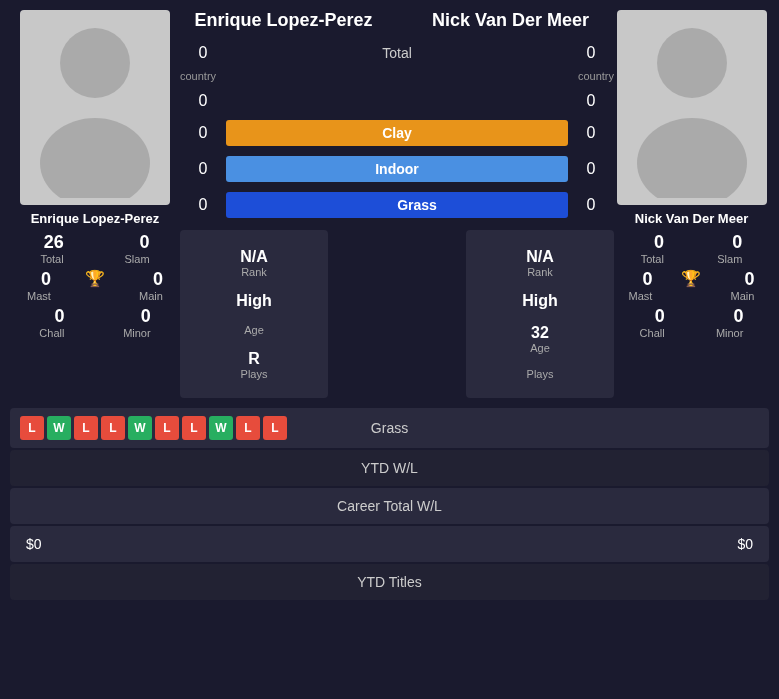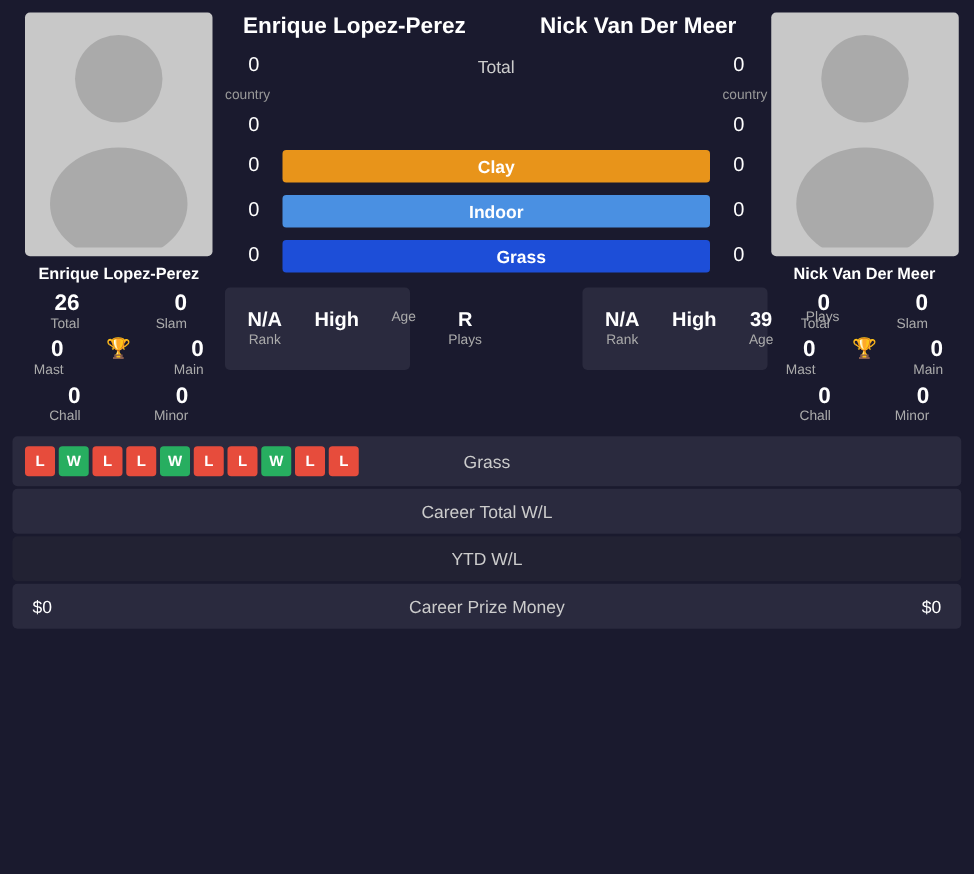--- a/index.html
+++ b/index.html
@@ -151,22 +151,22 @@
       width: 100%;
       justify-content: space-between;
       margin-top: 4px;
     }
     .info-panel {
       background: #2a2a3e;
       border-radius: 4px;
       padding: 18px;
       width: 148px;
       display: flex;
-      flex-direction: row;
-      gap: 26px;
+      flex-direction: column;
+      gap: 14px;
     }
     .info-item {
       text-align: center;
     }
     .info-value {
       font-size: 16px;
       font-weight: bold;
       color: #fff;
     }
     .info-sublabel {
@@ -366,21 +366,21 @@
 
         <div class="info-panel">
           <div class="info-item">
             <div class="info-value">N/A</div>
             <div class="info-sublabel">Rank</div>
           </div>
           <div class="info-item">
             <div class="info-value">High</div>
           </div>
           <div class="info-item">
-            <div class="info-value">39</div>
+            <div class="info-value">32</div>
             <div class="info-sublabel">Age</div>
           </div>
           <div class="info-item">
             <div class="info-value"></div>
             <div class="info-sublabel">Plays</div>
           </div>
         </div>
       </div>
 
     </div>
@@ -440,32 +440,36 @@
         <span class="badge L">L</span>
         <span class="badge L">L</span>
         <span class="badge W">W</span>
         <span class="badge L">L</span>
         <span class="badge L">L</span>
       </div>
     <div class="form-label">Grass</div>
     <div style="flex:1;"></div>
   </div>
 
+  <div class="stats-row alt">
+    <div class="stats-left"></div>
+    <div class="stats-center">YTD W/L</div>
+    <div class="stats-right"></div>
+  </div>
+
   <div class="stats-row">
     <div class="stats-left"></div>
     <div class="stats-center">Career Total W/L</div>
     <div class="stats-right"></div>
   </div>
 
+  <div class="stats-row">
+    <div class="stats-left">$0</div>
+    <div class="stats-right">$0</div>
+  </div>
+
   <div class="stats-row alt">
     <div class="stats-left"></div>
-    <div class="stats-center">YTD W/L</div>
+    <div class="stats-center">YTD Titles</div>
     <div class="stats-right"></div>
   </div>
 
-  <div class="stats-row">
-    <div class="stats-left">$0</div>
-    <div class="stats-center">Career Prize Money</div>
-    <div class="stats-right">$0</div>
-  </div>
-
-
 </div>
 
 </body></html>

